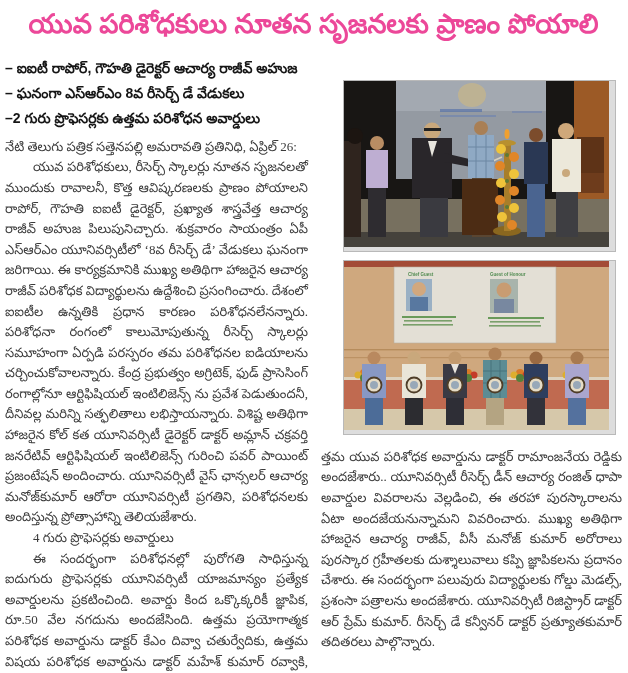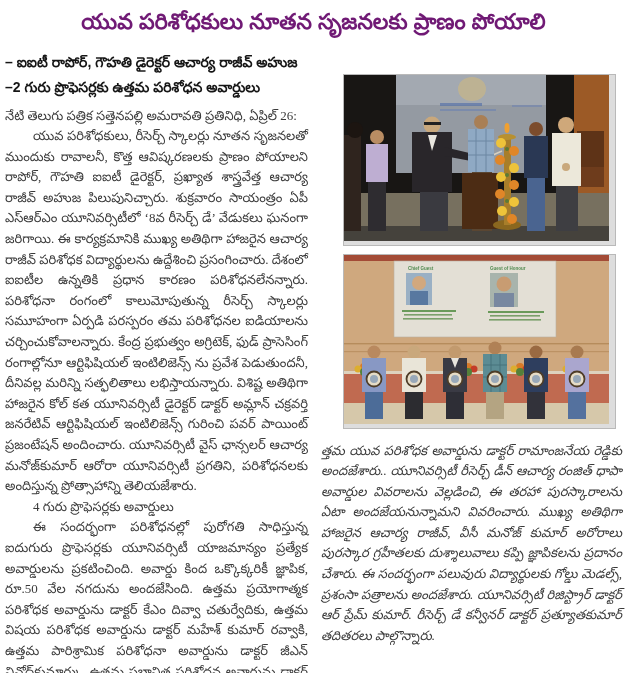--- a/index.html
+++ b/index.html
@@ -1,53 +1,54 @@
 <!DOCTYPE html>
 <html><head>
 <meta charset="utf-8">
 <style>
   html,body{margin:0;padding:0;background:#ffffff;}
   body{width:628px;height:673px;overflow:hidden;font-family:"Liberation Serif","DejaVu Sans",serif;}
   .page{padding:4px 6px 0 5px;}
   .headline{
     font-family:"Liberation Sans","DejaVu Sans",sans-serif;
-    font-size:22px;font-weight:700;color:#701a75;
+    font-size:27px;font-weight:700;color:#ec4899;
     text-align:center;margin:4px 2px 8px 2px;line-height:1.25;letter-spacing:0;
     white-space:nowrap;
   }
   .columns{display:flex;gap:13px;align-items:flex-start;}
   .col-left{width:303px;flex:none;}
   .col-right{flex:1;min-width:0;}
   .bullets{list-style:none;margin:6px 0 6px 0;padding:0;
     font-family:"Liberation Sans","DejaVu Sans",sans-serif;
     font-weight:700;font-size:14px;line-height:25px;color:#151515;}
   .bullets li{white-space:nowrap;}
   .body-text p{margin:0;font-size:13px;line-height:20.6px;text-align:justify;color:#3a3a3a;}
   .dateline{color:#2f2f2f;}
   .indent{text-indent:28px;}
   .subhead{text-indent:28px;color:#333333;}
   figure{margin:0;}
   .photo{display:block;border:1px solid #b9b9b9;background:#ddd;}
   .photo-1{margin:30px 6px 0 22px;}
   .photo-2{margin:8px 6px 0 22px;}
-  .cont{margin-top:12px !important;font-style:italic;}
+  .cont{margin-top:12px !important;}
   .screen-caption{font-family:"Liberation Sans",sans-serif;font-size:4.5px;fill:#4f8a4f;font-weight:bold;}
 </style>
 </head>
 <body>
 
 <div class="page">
 
   <h1 class="headline">యువ పరిశోధకులు నూతన సృజనలకు ప్రాణం పోయాలి</h1>
 
   <div class="columns">
 
     <div class="col-left body-text">
       <ul class="bullets">
         <li>– ఐఐటీ రాపోర్, గౌహతి డైరెక్టర్ ఆచార్య రాజీవ్ అహుజ</li>
+        <li>– ఘనంగా ఎస్ఆర్ఎం 8వ రీసెర్చ్ డే వేడుకలు</li>
         <li>–2 గురు ప్రొఫెసర్లకు ఉత్తమ పరిశోధన అవార్డులు</li>
       </ul>
       <p class="dateline">నేటి తెలుగు పత్రిక సత్తెనపల్లి అమరావతి ప్రతినిధి, ఏప్రిల్ 26:</p>
       <p class="indent">యువ పరిశోధకులు, రీసెర్చ్ స్కాలర్లు నూతన సృజనలతో ముందుకు రావాలనీ, కొత్త ఆవిష్కరణలకు ప్రాణం పోయాలని రాపోర్, గౌహతి ఐఐటీ డైరెక్టర్, ప్రఖ్యాత శాస్త్రవేత్త ఆచార్య రాజీవ్ అహుజ పిలుపునిచ్చారు. శుక్రవారం సాయంత్రం ఏపీ ఎస్ఆర్ఎం యూనివర్సిటీలో ‘8వ రీసెర్చ్ డే’ వేడుకలు ఘనంగా జరిగాయి. ఈ కార్యక్రమానికి ముఖ్య అతిథిగా హాజరైన ఆచార్య రాజీవ్ పరిశోధక విద్యార్థులను ఉద్దేశించి ప్రసంగించారు. దేశంలో ఐఐటీల ఉన్నతికి ప్రధాన కారణం పరిశోధనలేనన్నారు. పరిశోధనా రంగంలో కాలుమోపుతున్న రీసెర్చ్ స్కాలర్లు సమూహంగా ఏర్పడి పరస్పరం తమ పరిశోధనల ఐడియాలను చర్చించుకోవాలన్నారు. కేంద్ర ప్రభుత్వం అగ్రిటెక్, ఫుడ్ ప్రాసెసింగ్ రంగాల్లోనూ ఆర్టిఫిషియల్ ఇంటిలిజెన్స్ ను ప్రవేశ పెడుతుందనీ, దీనివల్ల మరిన్ని సత్ఫలితాలు లభిస్తాయన్నారు. విశిష్ట అతిథిగా హాజరైన కోల్ కత యూనివర్సిటీ డైరెక్టర్ డాక్టర్ అమ్లాన్ చక్రవర్తి జనరేటివ్ ఆర్టిఫిషియల్ ఇంటిలిజెన్స్ గురించి పవర్ పాయింట్ ప్రజంటేషన్ అందించారు. యూనివర్సిటీ వైస్ ఛాన్సలర్ ఆచార్య మనోజ్‌కుమార్ ఆరోరా యూనివర్సిటీ ప్రగతిని, పరిశోధనలకు అందిస్తున్న ప్రోత్సాహాన్ని తెలియజేశారు.</p>
       <p class="subhead">4 గురు ప్రొఫెసర్లకు అవార్డులు</p>
       <p class="indent">ఈ సందర్భంగా పరిశోధనల్లో పురోగతి సాధిస్తున్న ఐదుగురు ప్రొఫెసర్లకు యూనివర్సిటీ యాజమాన్యం ప్రత్యేక అవార్డులను ప్రకటించింది. అవార్డు కింద ఒక్కొక్కరికీ జ్ఞాపిక, రూ.50 వేల నగదును అందజేసింది. ఉత్తమ ప్రయోగాత్మక పరిశోధక అవార్డును డాక్టర్ కేఎం దివ్వా చతుర్వేదికు, ఉత్తమ విషయ పరిశోధక అవార్డును డాక్టర్ మహేశ్ కుమార్ రవ్వాకి, ఉత్తమ పారిశ్రామిక పరిశోధనా అవార్డును డాక్టర్ జీఎన్ వినోద్‌కుమార్కు, ఉత్తమ ప్రభావిత పరిశోధన అవార్డును డాక్టర్ ఘన శ్యాం పాండేకు, ఉ</p>
     </div>
 
     <div class="col-right body-text">
 

